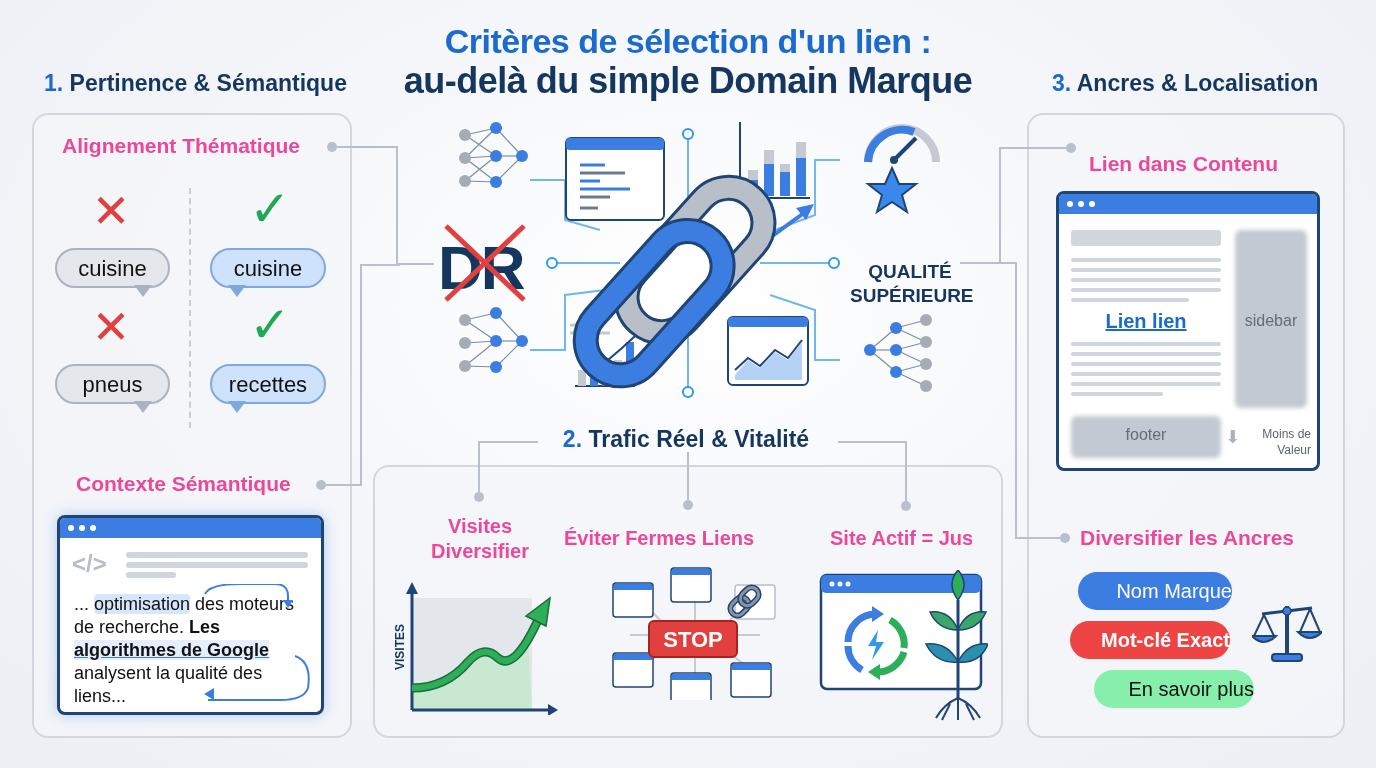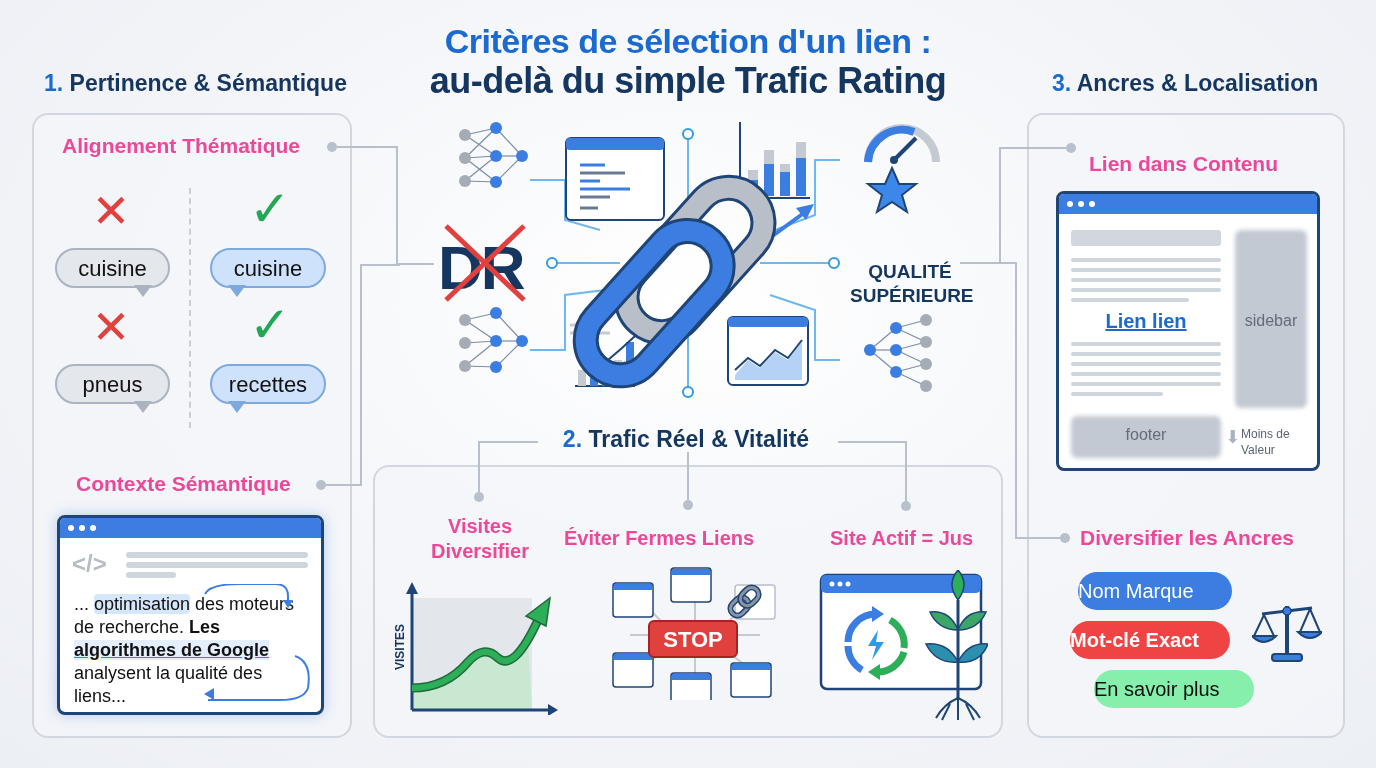--- a/index.html
+++ b/index.html
@@ -22,28 +22,28 @@
   .bubble { border-radius: 22px; font-size: 22px; text-align: center; line-height: 38px; height: 40px; }
   .bubble.grey { background: #e4e7ec; border: 2px solid #aab3bf; color: #111; }
   .bubble.blue { background: #cfe2fb; border: 2px solid #7ea9de; color: #111; }
   .bubble .tail { position: absolute; bottom: -11px; width: 0; height: 0; border-left: 9px solid transparent; border-right: 9px solid transparent; }
   .mark { font-size: 46px; font-weight: bold; line-height: 46px; text-align: center; }
   .browser { border: 3px solid #1f4476; border-radius: 8px; background: #fff; overflow: hidden; }
   .browser .bar { height: 20px; background: #3b7de0; display: flex; align-items: center; padding-left: 8px; gap: 5px; }
   .browser .bar i { width: 6px; height: 6px; border-radius: 50%; background: #fff; display: inline-block; }
   .gline { height: 6px; border-radius: 3px; background: #cfd5dd; position: absolute; }
   .blurbox { background: #c3c9d2; filter: blur(2px); border-radius: 6px; position: absolute; }
-  .anchor-bubble { border-radius: 20px; font-size: 20px; height: 38px; line-height: 38px; text-align: left; }
+  .anchor-bubble { border-radius: 20px; font-size: 20px; height: 38px; line-height: 38px; text-align: right; }
   .hl { background: #d6e6fb; border-radius: 4px; }
 </style>
 </head>
 <body>
 
 <div class="abs title1">Critères de sélection d'un lien :</div>
-<div class="abs title2">au-delà du simple Trafic Rating</div>
+<div class="abs title2">au-delà du simple Domain Marque</div>
 
 <div class="abs sec-title" style="left:44px; top:70px;">
   <span class="num">1.</span>
   <span>Pertinence &amp; Sémantique</span>
 </div>
 <div class="abs panel" style="left:32px; top:113px; width:320px; height:625px;"></div>
 
 <div class="abs sub-title" style="left:62px; top:134px;">Alignement Thématique</div>
 <div class="abs dot" style="left:327px; top:142px;"></div>
 <div class="abs line" style="left:337px; top:146px; width:60px; height:2px;"></div>
@@ -392,21 +392,21 @@
     <div class="gline" style="left:12px; top:138px; width:150px; height:4px;"></div>
     <div class="gline" style="left:12px; top:148px; width:150px; height:4px;"></div>
     <div class="gline" style="left:12px; top:158px; width:150px; height:4px;"></div>
     <div class="gline" style="left:12px; top:168px; width:150px; height:4px;"></div>
     <div class="gline" style="left:12px; top:178px; width:92px; height:4px;"></div>
     <div class="blurbox" style="left:176px; top:16px; width:72px; height:178px;"></div>
     <div class="abs" style="left:176px; top:98px; width:72px; text-align:center; font-size:16px; color:#636c78;">sidebar</div>
     <div class="blurbox" style="left:12px; top:202px; width:150px; height:42px;"></div>
     <div class="abs" style="left:12px; top:212px; width:150px; text-align:center; font-size:16px; color:#636c78;">footer</div>
     <div class="abs" style="left:166px; top:212px; font-size:18px; color:#a9b2bf;">⬇</div>
-    <div class="abs" style="left:182px; top:212px; width:70px; text-align:left; font-size:12px; line-height:16px; color:#5b6472;">
+    <div class="abs" style="left:182px; top:212px; width:70px; text-align:right; font-size:12px; line-height:16px; color:#5b6472;">
       <div>Moins de</div>
       <div>Valeur</div>
     </div>
   </div>
 </div>
 
 <div class="abs sub-title" style="left:1080px; top:526px;">Diversifier les Ancres</div>
 
 <div class="abs anchor-bubble" style="left:1078px; top:572px; width:154px; background:#3b7de0; color:#fff;">Nom Marque</div>
 <div class="abs anchor-bubble" style="left:1070px; top:621px; width:160px; background:#ef4444; color:#fff;font-weight:bold;">Mot-clé Exact</div>

